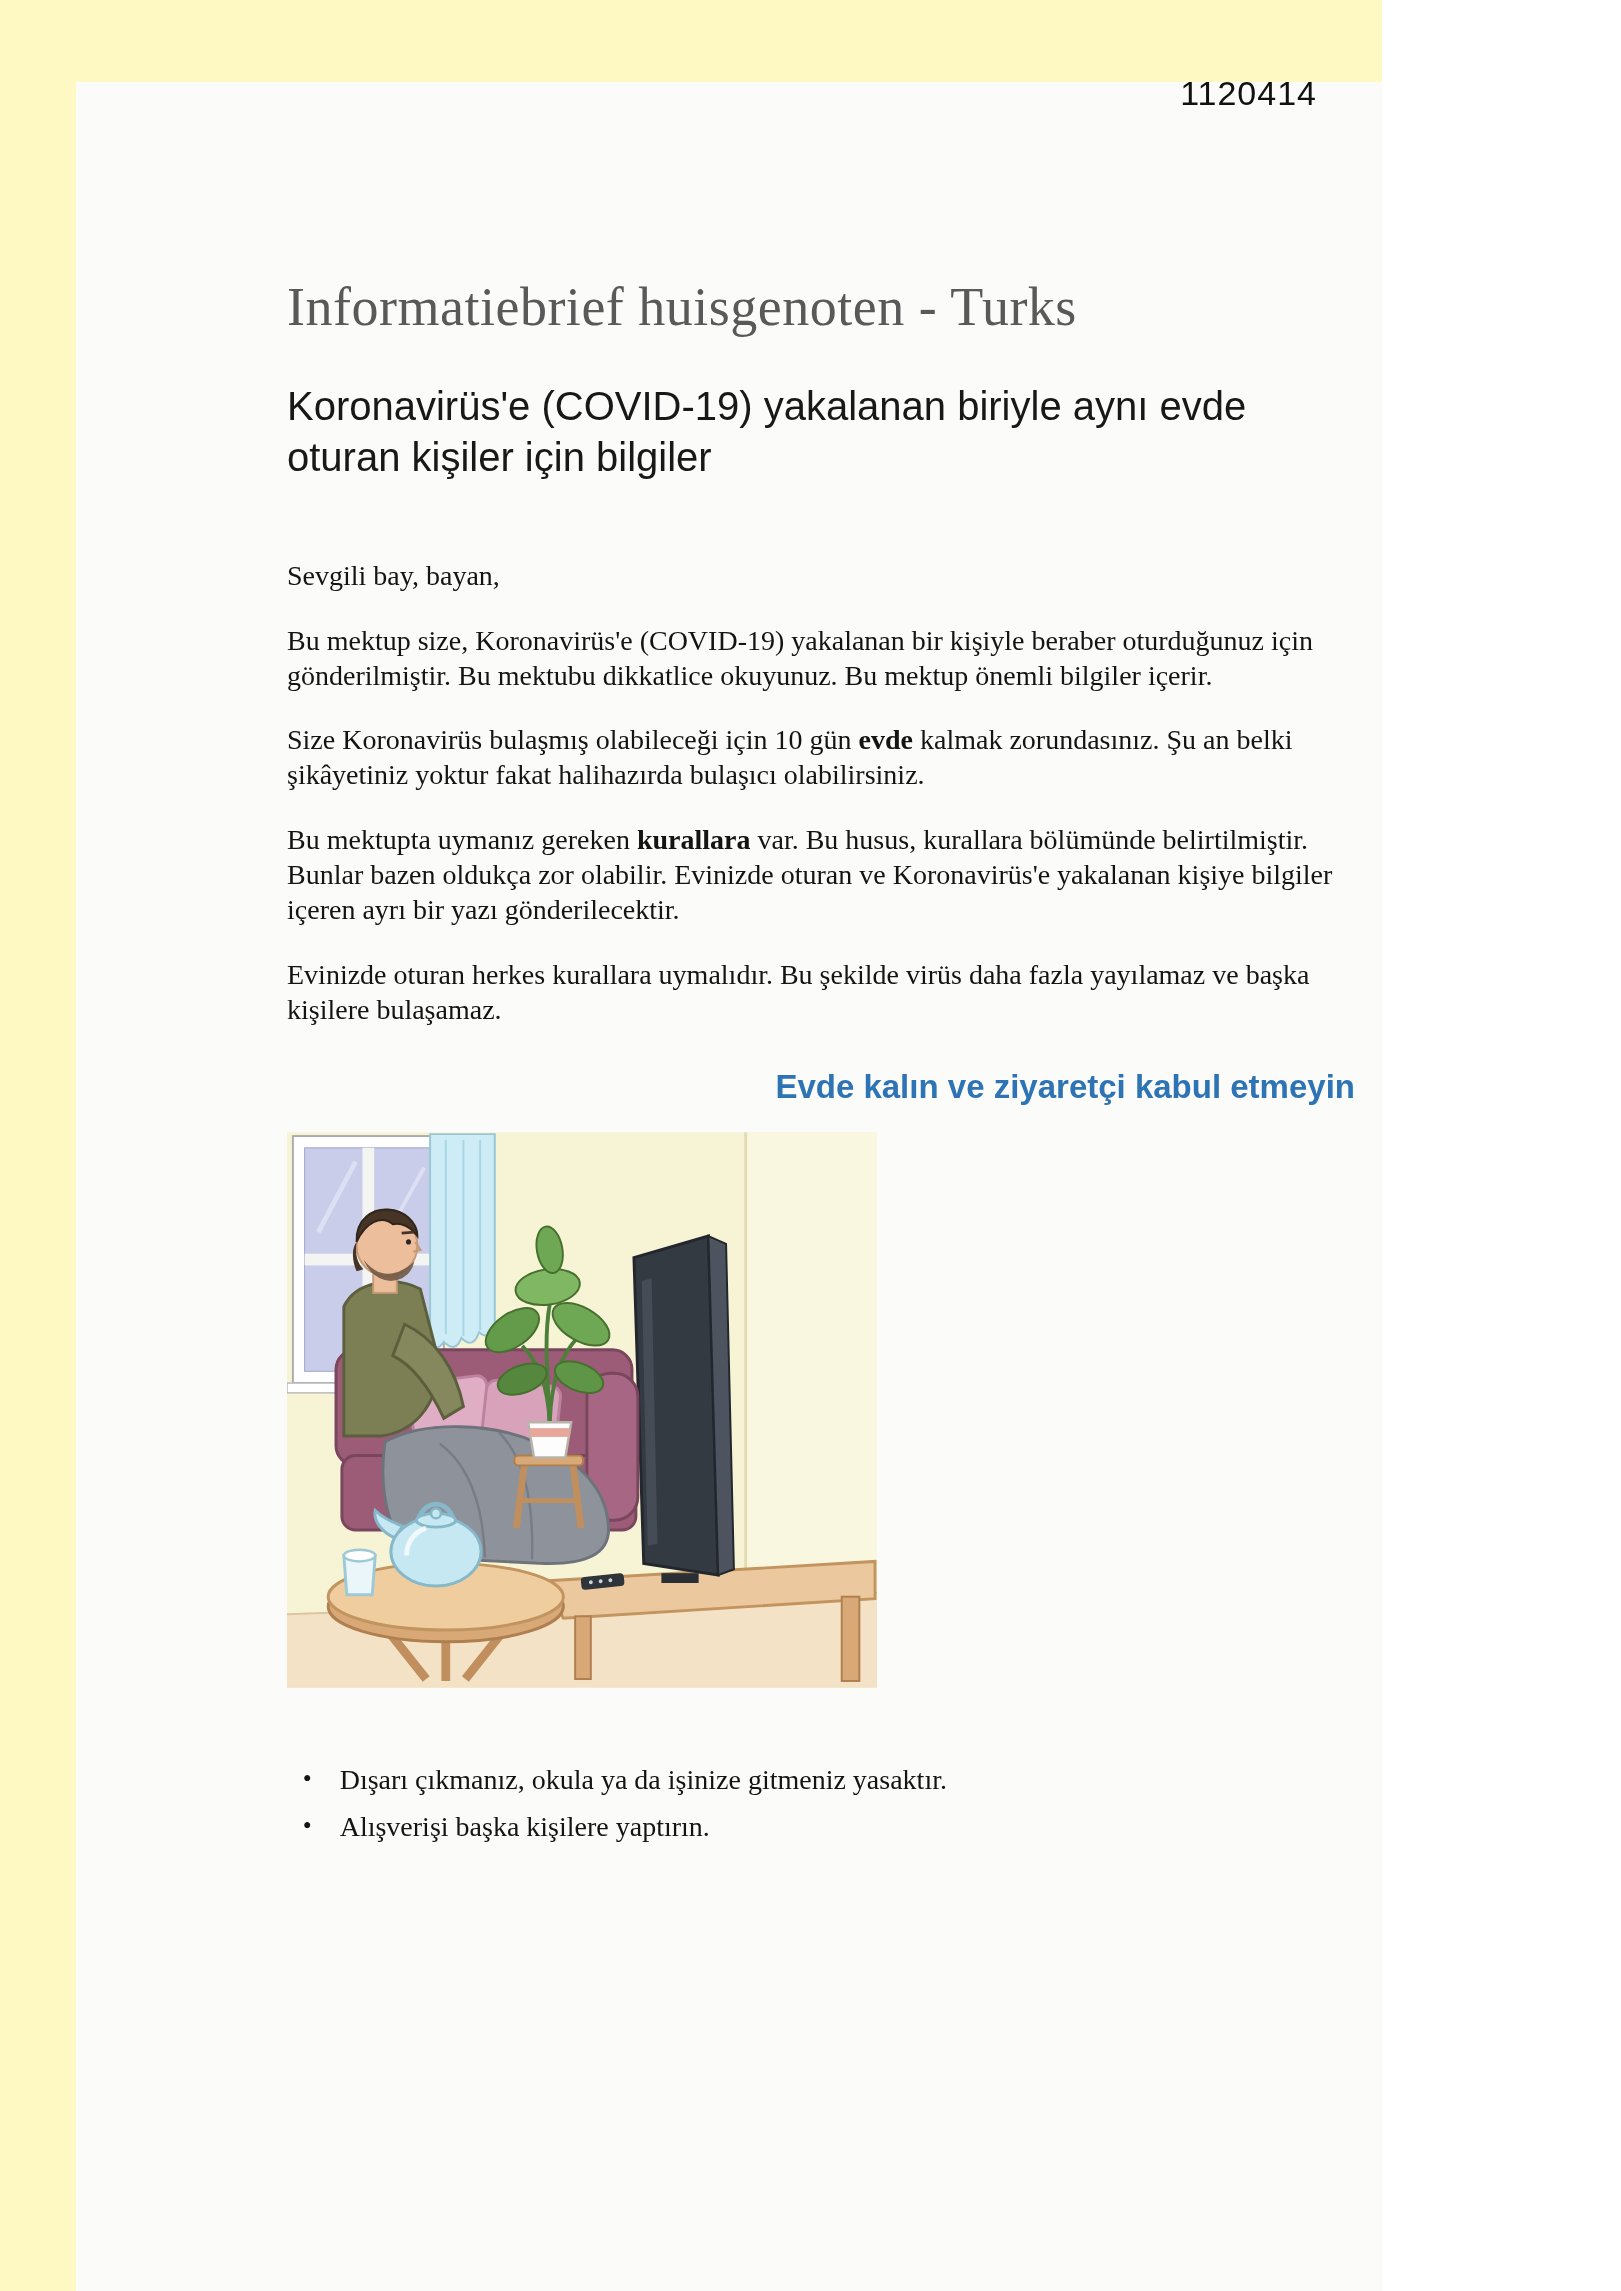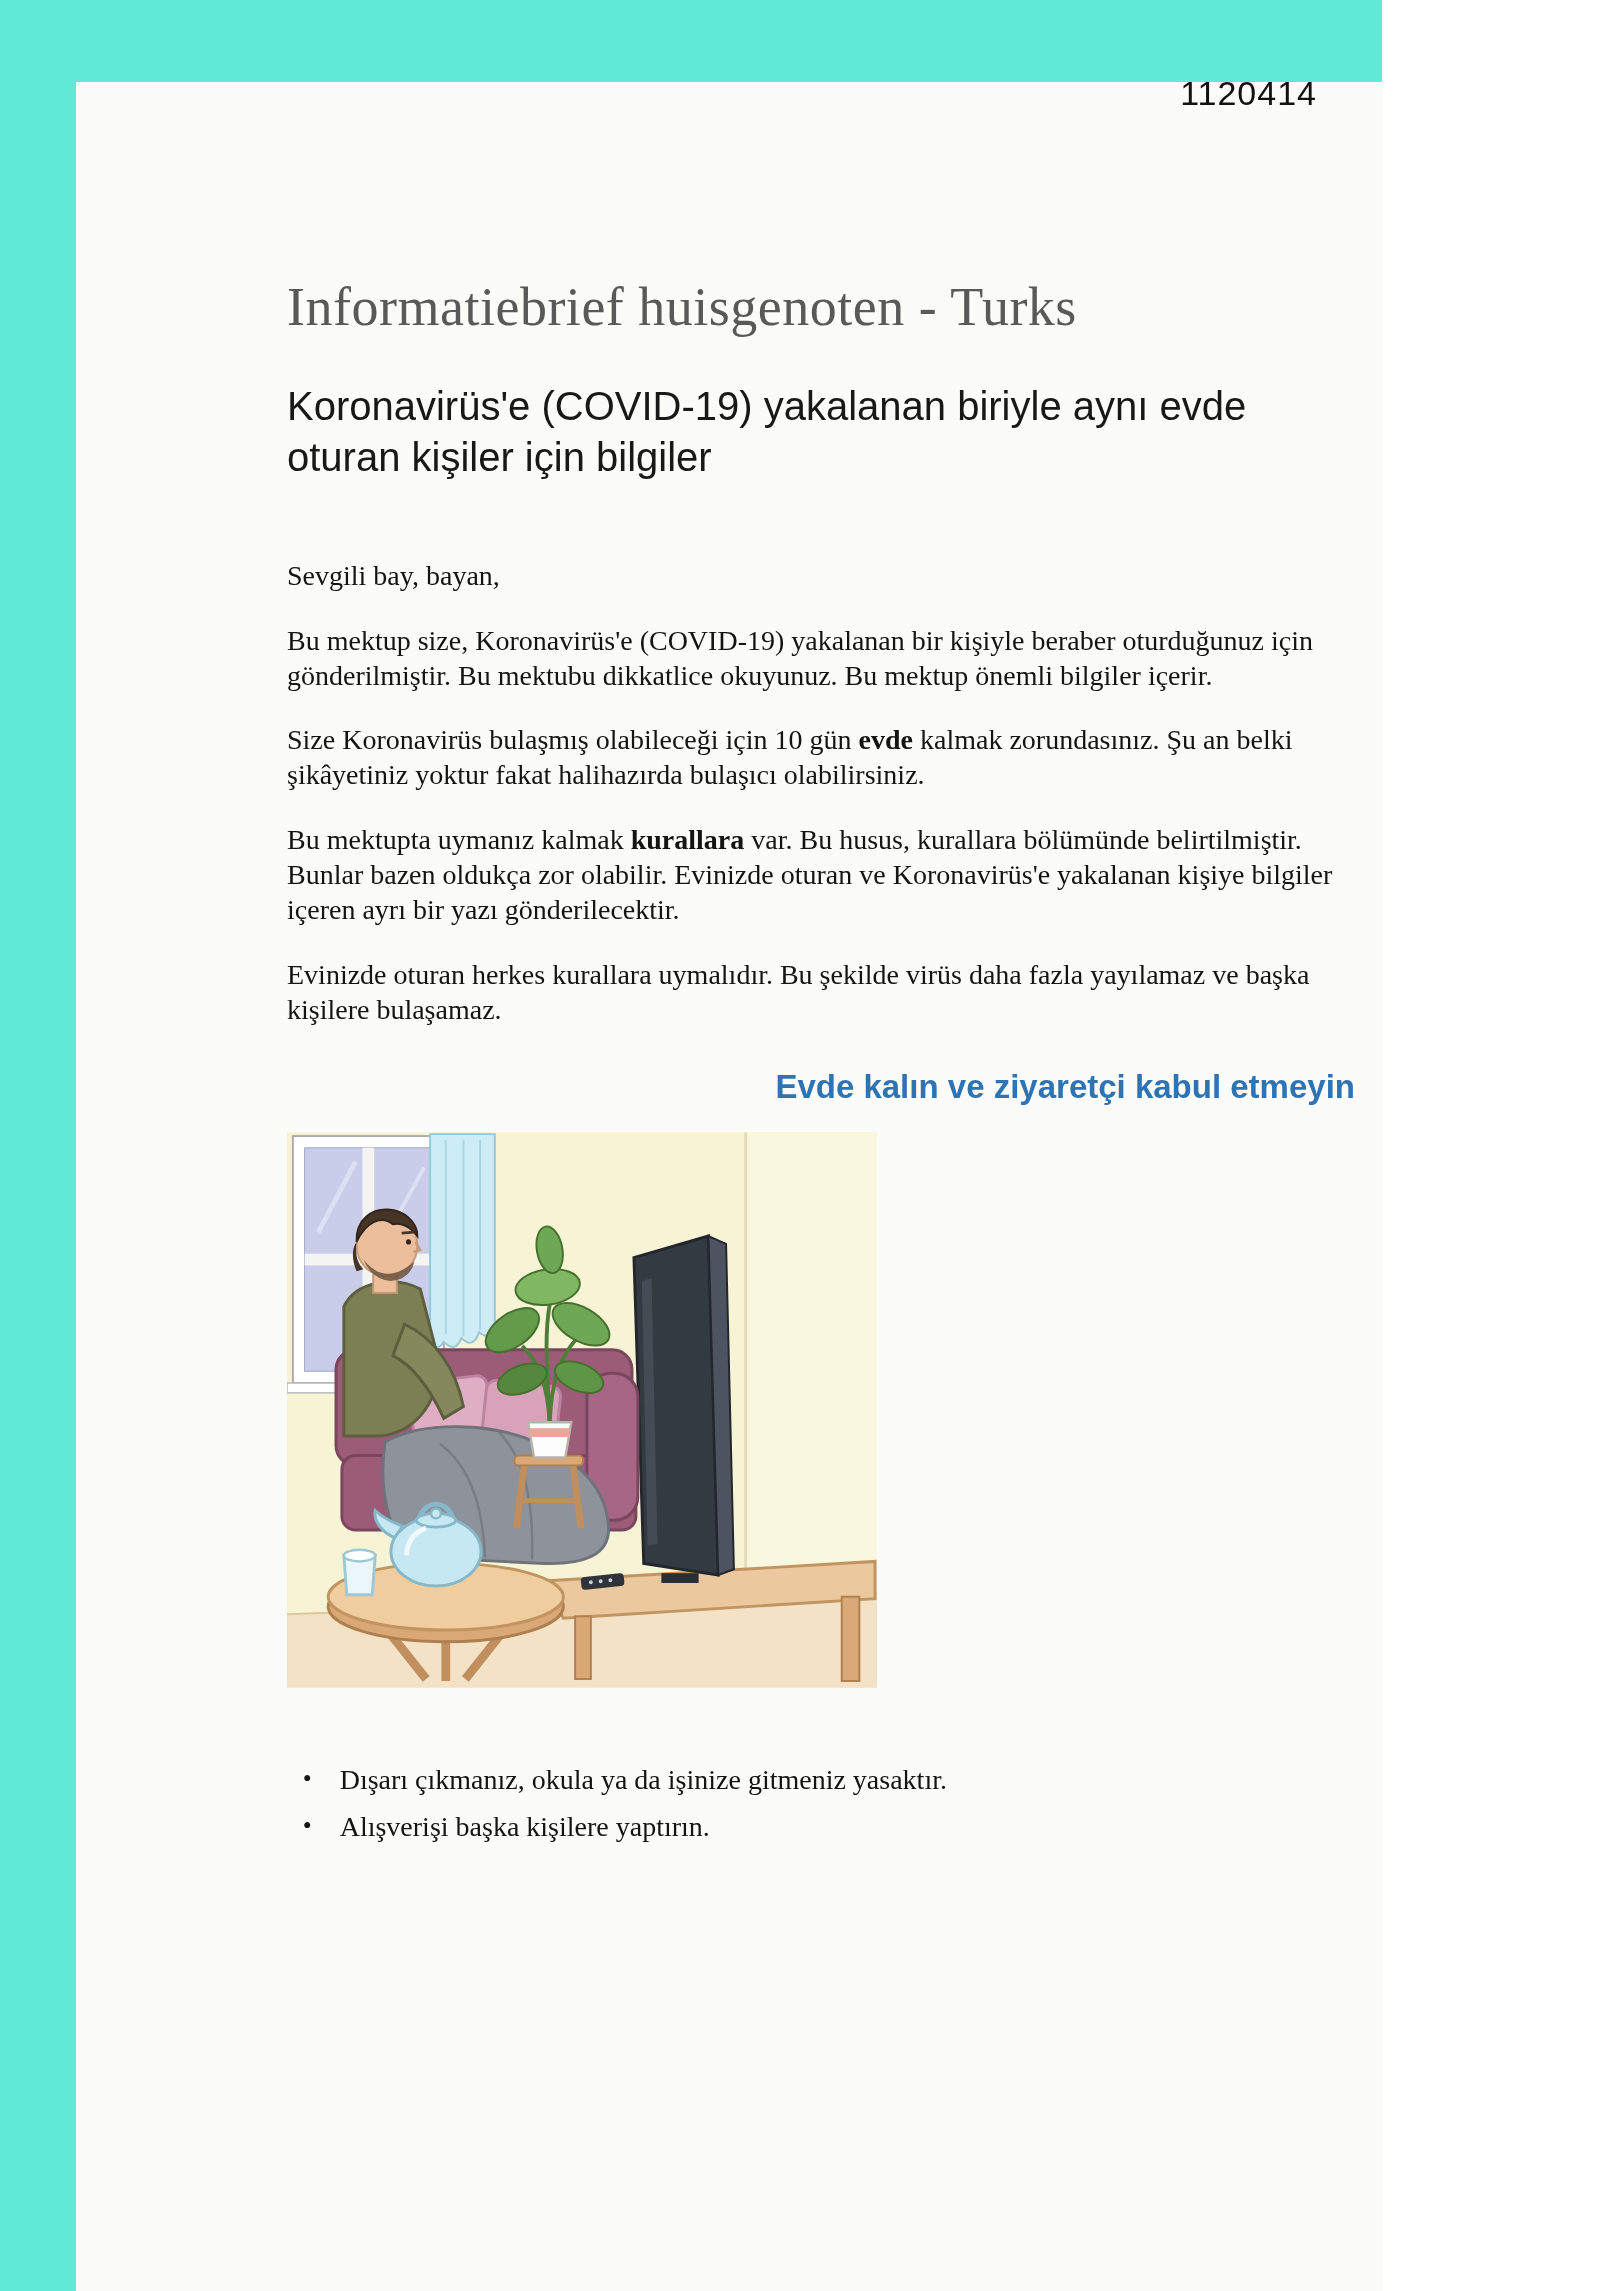--- a/index.html
+++ b/index.html
@@ -1,20 +1,20 @@
 <!DOCTYPE html>
 <html lang="tr"><head>
 <meta charset="utf-8">
 <style>
   * { margin:0; padding:0; box-sizing:border-box; }
   html,body { background:#ffffff; }
   .page {
     position:relative;
     width:1382px; height:2292px;
-    background:#5eead4;
+    background:#fef9c3;
     overflow:hidden;
     font-family:"Liberation Sans", sans-serif;
     color:#141414;
   }
   .scan-area {
     position:absolute; left:76px; top:82px;
     width:1473px; height:2209px;
     background:#fbfbfa;
   }
   .page-number {
@@ -99,21 +99,21 @@
     <h1 class="doc-title">Informatiebrief huisgenoten - Turks</h1>
 
     <h2 class="doc-subtitle">Koronavirüs'e (COVID-19) yakalanan biriyle aynı evde oturan kişiler için bilgiler</h2>
 
     <p class="serif greeting">Sevgili bay, bayan,</p>
 
     <p class="serif para">Bu mektup size, Koronavirüs'e (COVID-19) yakalanan bir kişiyle beraber oturduğunuz için gönderilmiştir. Bu mektubu dikkatlice okuyunuz. Bu mektup önemli bilgiler içerir.</p>
 
     <p class="serif para"><span>Size Koronavirüs bulaşmış olabileceği için 10 gün </span><strong>evde</strong><span> kalmak zorundasınız. Şu an belki şikâyetiniz yoktur fakat halihazırda bulaşıcı olabilirsiniz.</span></p>
 
-    <p class="serif para"><span>Bu mektupta uymanız kalmak </span><strong>kurallara</strong><span> var. Bu husus, kurallara bölümünde belirtilmiştir. Bunlar bazen oldukça zor olabilir. Evinizde oturan ve Koronavirüs'e yakalanan kişiye bilgiler içeren ayrı bir yazı gönderilecektir.</span></p>
+    <p class="serif para"><span>Bu mektupta uymanız gereken </span><strong>kurallara</strong><span> var. Bu husus, kurallara bölümünde belirtilmiştir. Bunlar bazen oldukça zor olabilir. Evinizde oturan ve Koronavirüs'e yakalanan kişiye bilgiler içeren ayrı bir yazı gönderilecektir.</span></p>
 
     <p class="serif para">Evinizde oturan herkes kurallara uymalıdır. Bu şekilde virüs daha fazla yayılamaz ve başka kişilere bulaşamaz.</p>
 
 
     <h3 class="blue-heading">Evde kalın ve ziyaretçi kabul etmeyin</h3>
 
     <div class="illustration">
       <svg viewBox="0 0 602 567" width="590" height="556" role="img" aria-label="Illustration of a man sitting on a maroon sofa at home watching television, with a teapot and cup on a round side table, a houseplant on a stool, and a window with light blue curtains">
 
         <rect x="0" y="0" width="602" height="567" fill="#F7F4D6"></rect>

